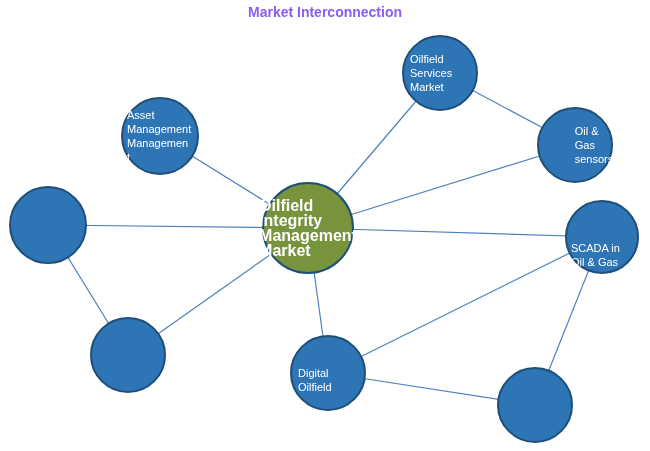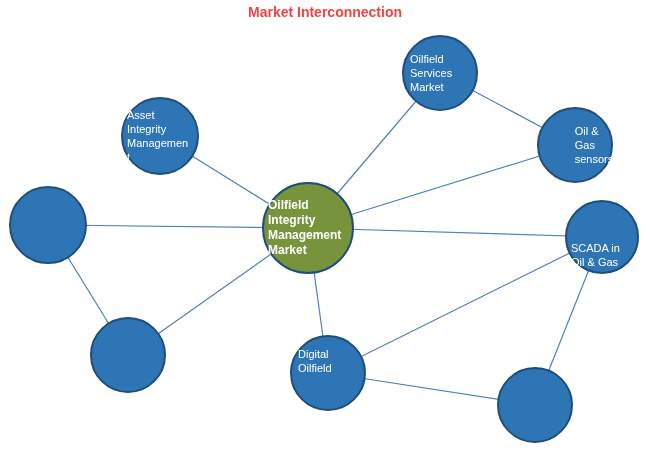--- a/index.html
+++ b/index.html
@@ -1,22 +1,22 @@
 <!DOCTYPE html>
 <html><head>
 <meta charset="utf-8">
 <style>
   html,body{margin:0;padding:0;background:#fff;}
   #stage{position:relative;width:650px;height:451px;overflow:hidden;font-family:"Liberation Sans",sans-serif;}
-  #title{position:absolute;left:0;top:4px;width:650px;text-align:center;color:#ef4444;font-weight:bold;font-size:14px;font-family:"Liberation Sans",sans-serif;}
+  #title{position:absolute;left:0;top:4px;width:650px;text-align:center;color:#8b5cf6;font-weight:bold;font-size:14px;font-family:"Liberation Sans",sans-serif;}
   svg{position:absolute;left:0;top:0;}
   .edge{stroke:#4f81bd;stroke-width:1.2;}
   .node-circle{stroke:#1f4e79;stroke-width:2;}
   .lbl{position:absolute;color:#fff;font-size:11px;line-height:14px;font-family:"Liberation Sans",sans-serif;display:flex;align-items:center;justify-content:center;word-break:break-all;}
-  .center-lbl{font-weight:bold;font-size:12px;line-height:15px;}
+  .center-lbl{font-weight:bold;font-size:16px;line-height:15px;}
 </style>
 </head>
 <body>
 
 <div id="stage">
   <div id="title">Market Interconnection</div>
   <svg id="diagram" width="650" height="451">
       <line x1="308" y1="228" x2="160" y2="136" class="edge"></line>
       <line x1="308" y1="228" x2="440" y2="73" class="edge"></line>
       <line x1="308" y1="228" x2="575" y2="145" class="edge"></line>
@@ -36,27 +36,27 @@
       <circle cx="602" cy="237" r="36" class="node-circle" fill="#2e75b6"></circle>
       <circle cx="48" cy="225" r="38" class="node-circle" fill="#2e75b6"></circle>
       <circle cx="128" cy="355" r="37" class="node-circle" fill="#2e75b6"></circle>
       <circle cx="328" cy="373" r="37" class="node-circle" fill="#2e75b6"></circle>
       <circle cx="535" cy="405" r="37" class="node-circle" fill="#2e75b6"></circle>
     </svg>
 <div class="lbl center-lbl" style="left: 268px; top: 183px; width: 80px; height: 90px;">
       <span style="word-break: normal;">Oilfield Integrity Management Market</span>
     </div>
     <div class="lbl" style="left: 127px; top: 98px; width: 66px; height: 76px;">
-      <span style="word-break: normal;">Asset Integrity Managemen t</span>
+      <span style="word-break: normal;">Asset Management Managemen t</span>
     </div>
     <div class="lbl" style="left: 410px; top: 36px; width: 60px; height: 74px;">
       <span style="word-break: normal;">Oilfield Services Market</span>
     </div>
     <div class="lbl" style="left: 547px; top: 108px; width: 56px; height: 74px;">
       <span style="word-break: normal; margin-left: 38px;">Oil &amp; Gas sensors</span>
     </div>
     <div class="lbl" style="left: 571px; top: 201px; width: 62px; height: 72px;">
       <span style="word-break: normal; margin-top: 36px;">SCADA in Oil &amp; Gas</span>
     </div>
-    <div class="lbl" style="left: 298px; top: 324px; width: 60px; height: 74px;">
+    <div class="lbl" style="left: 298px; top: 343px; width: 60px; height: 74px;">
       <span style="word-break: normal;">Digital Oilfield</span>
     </div>
   </div>
 
 </body></html>

